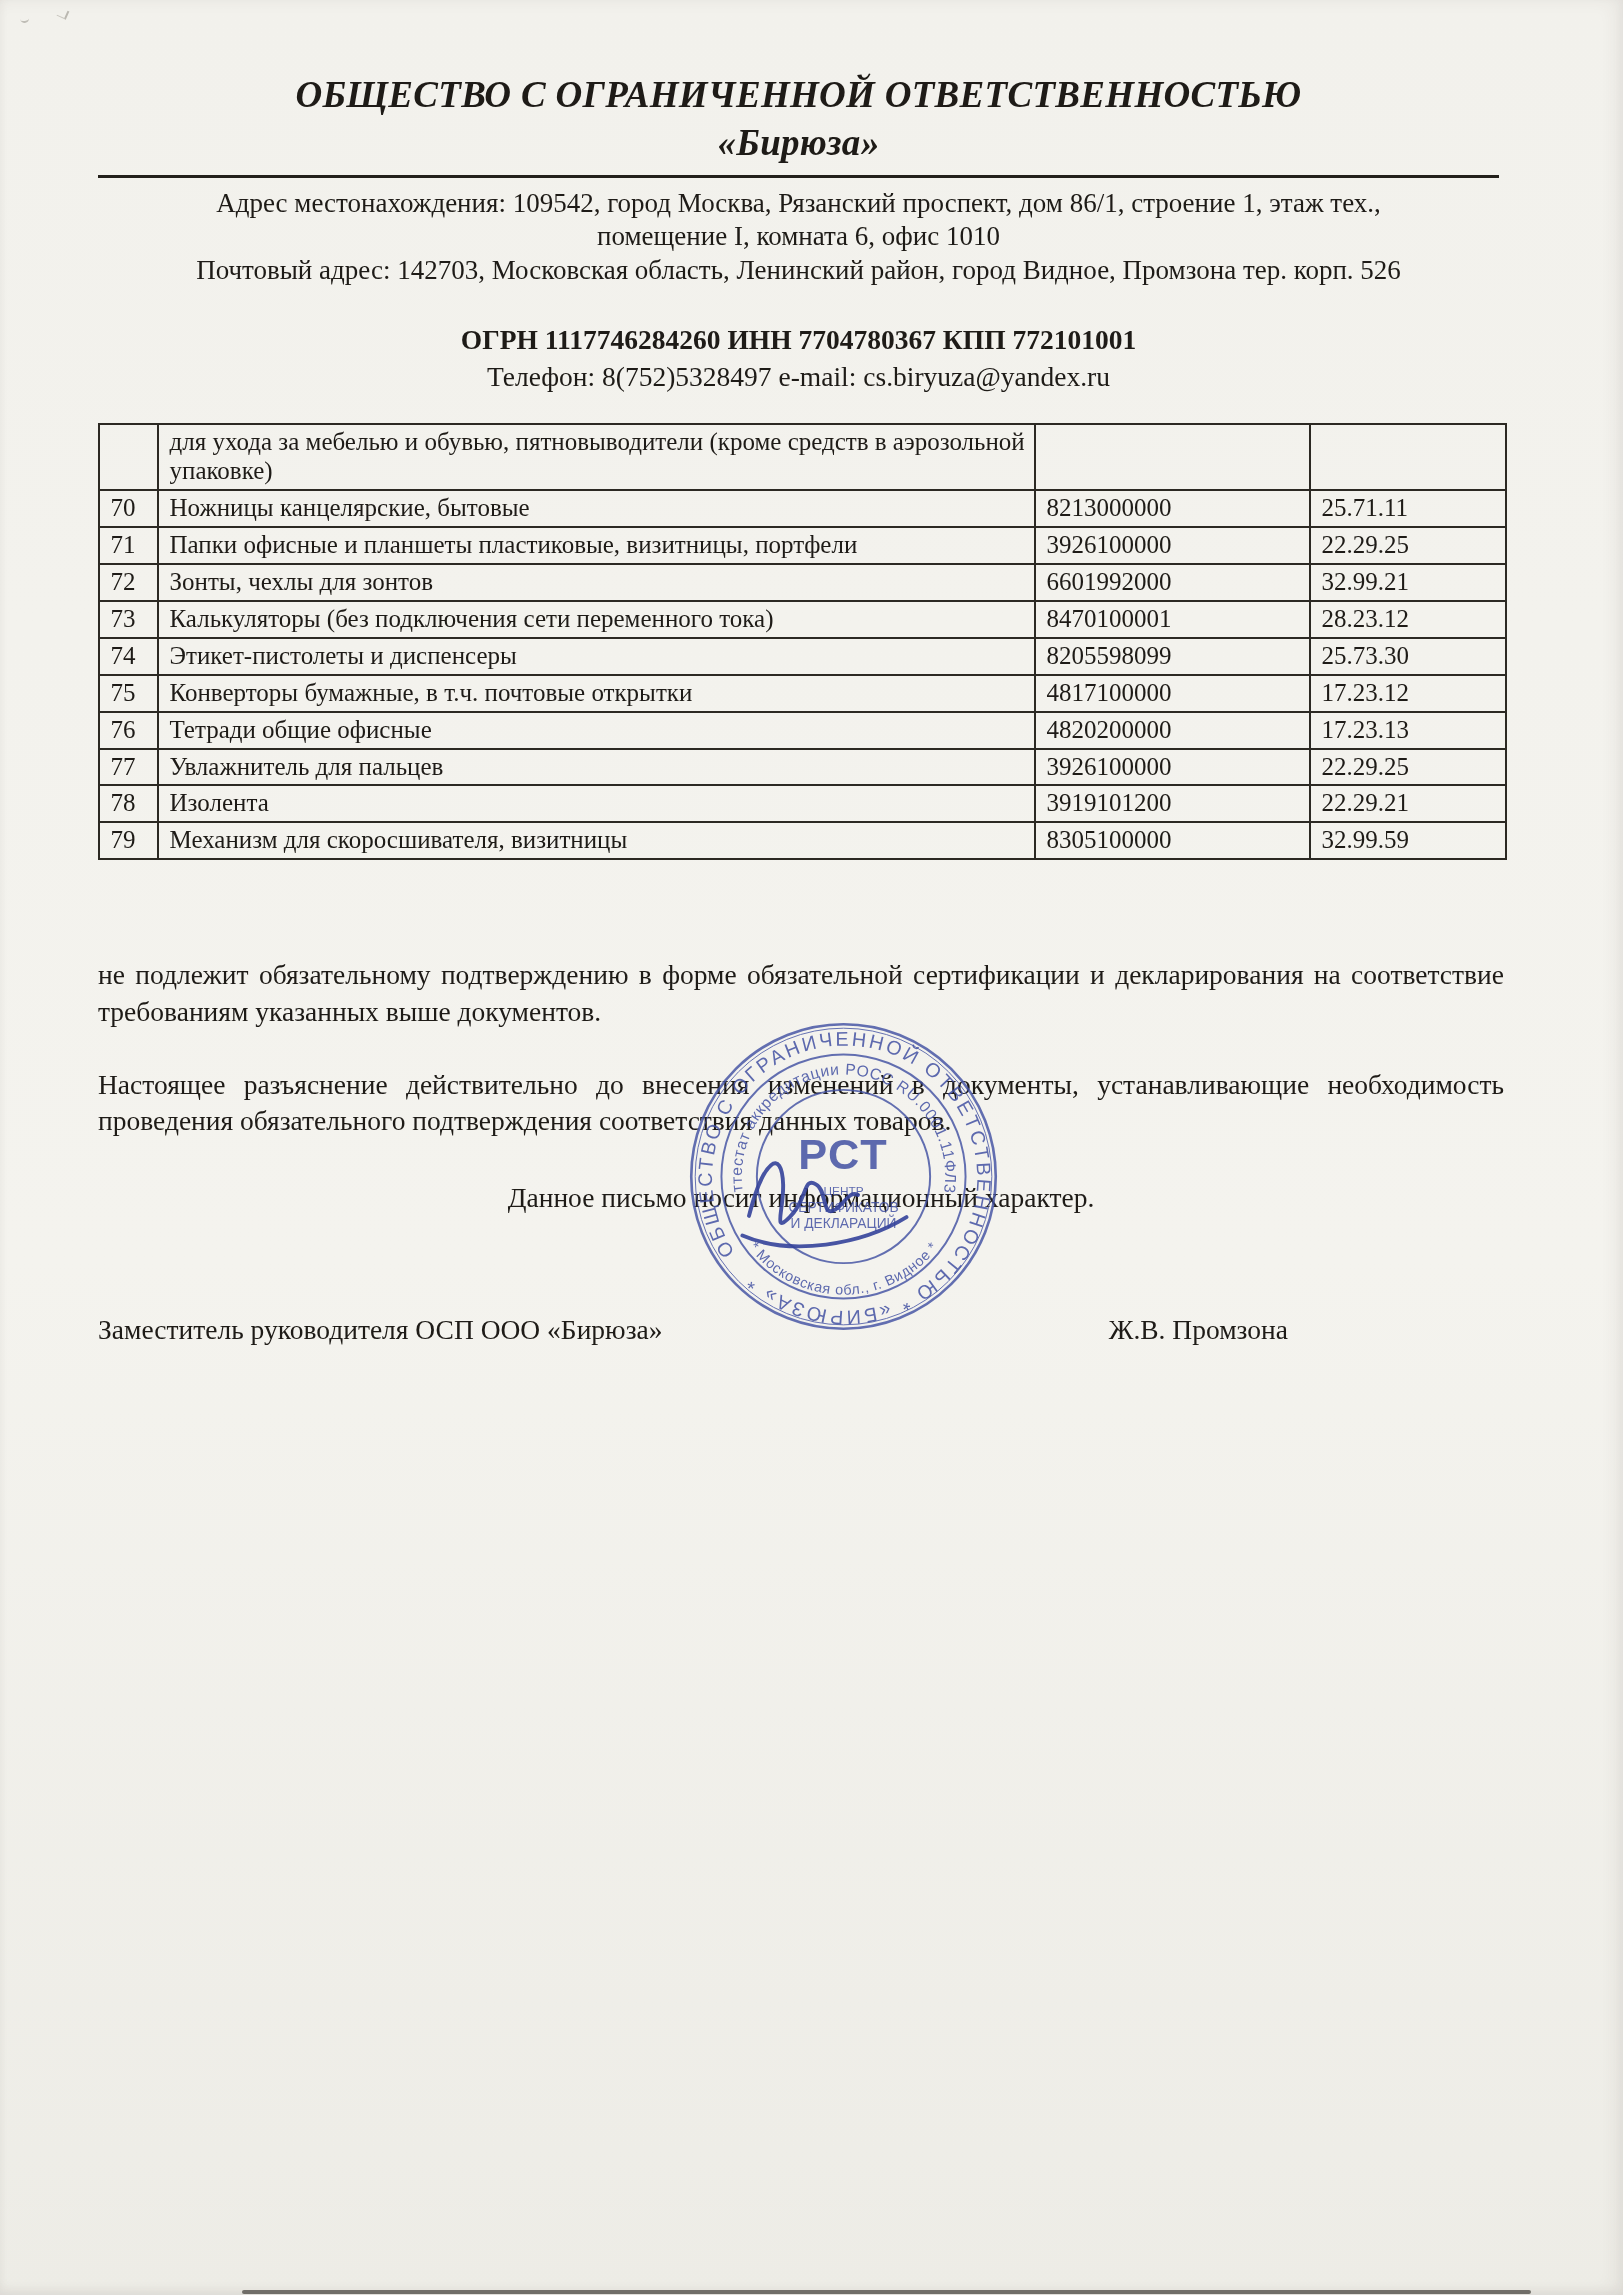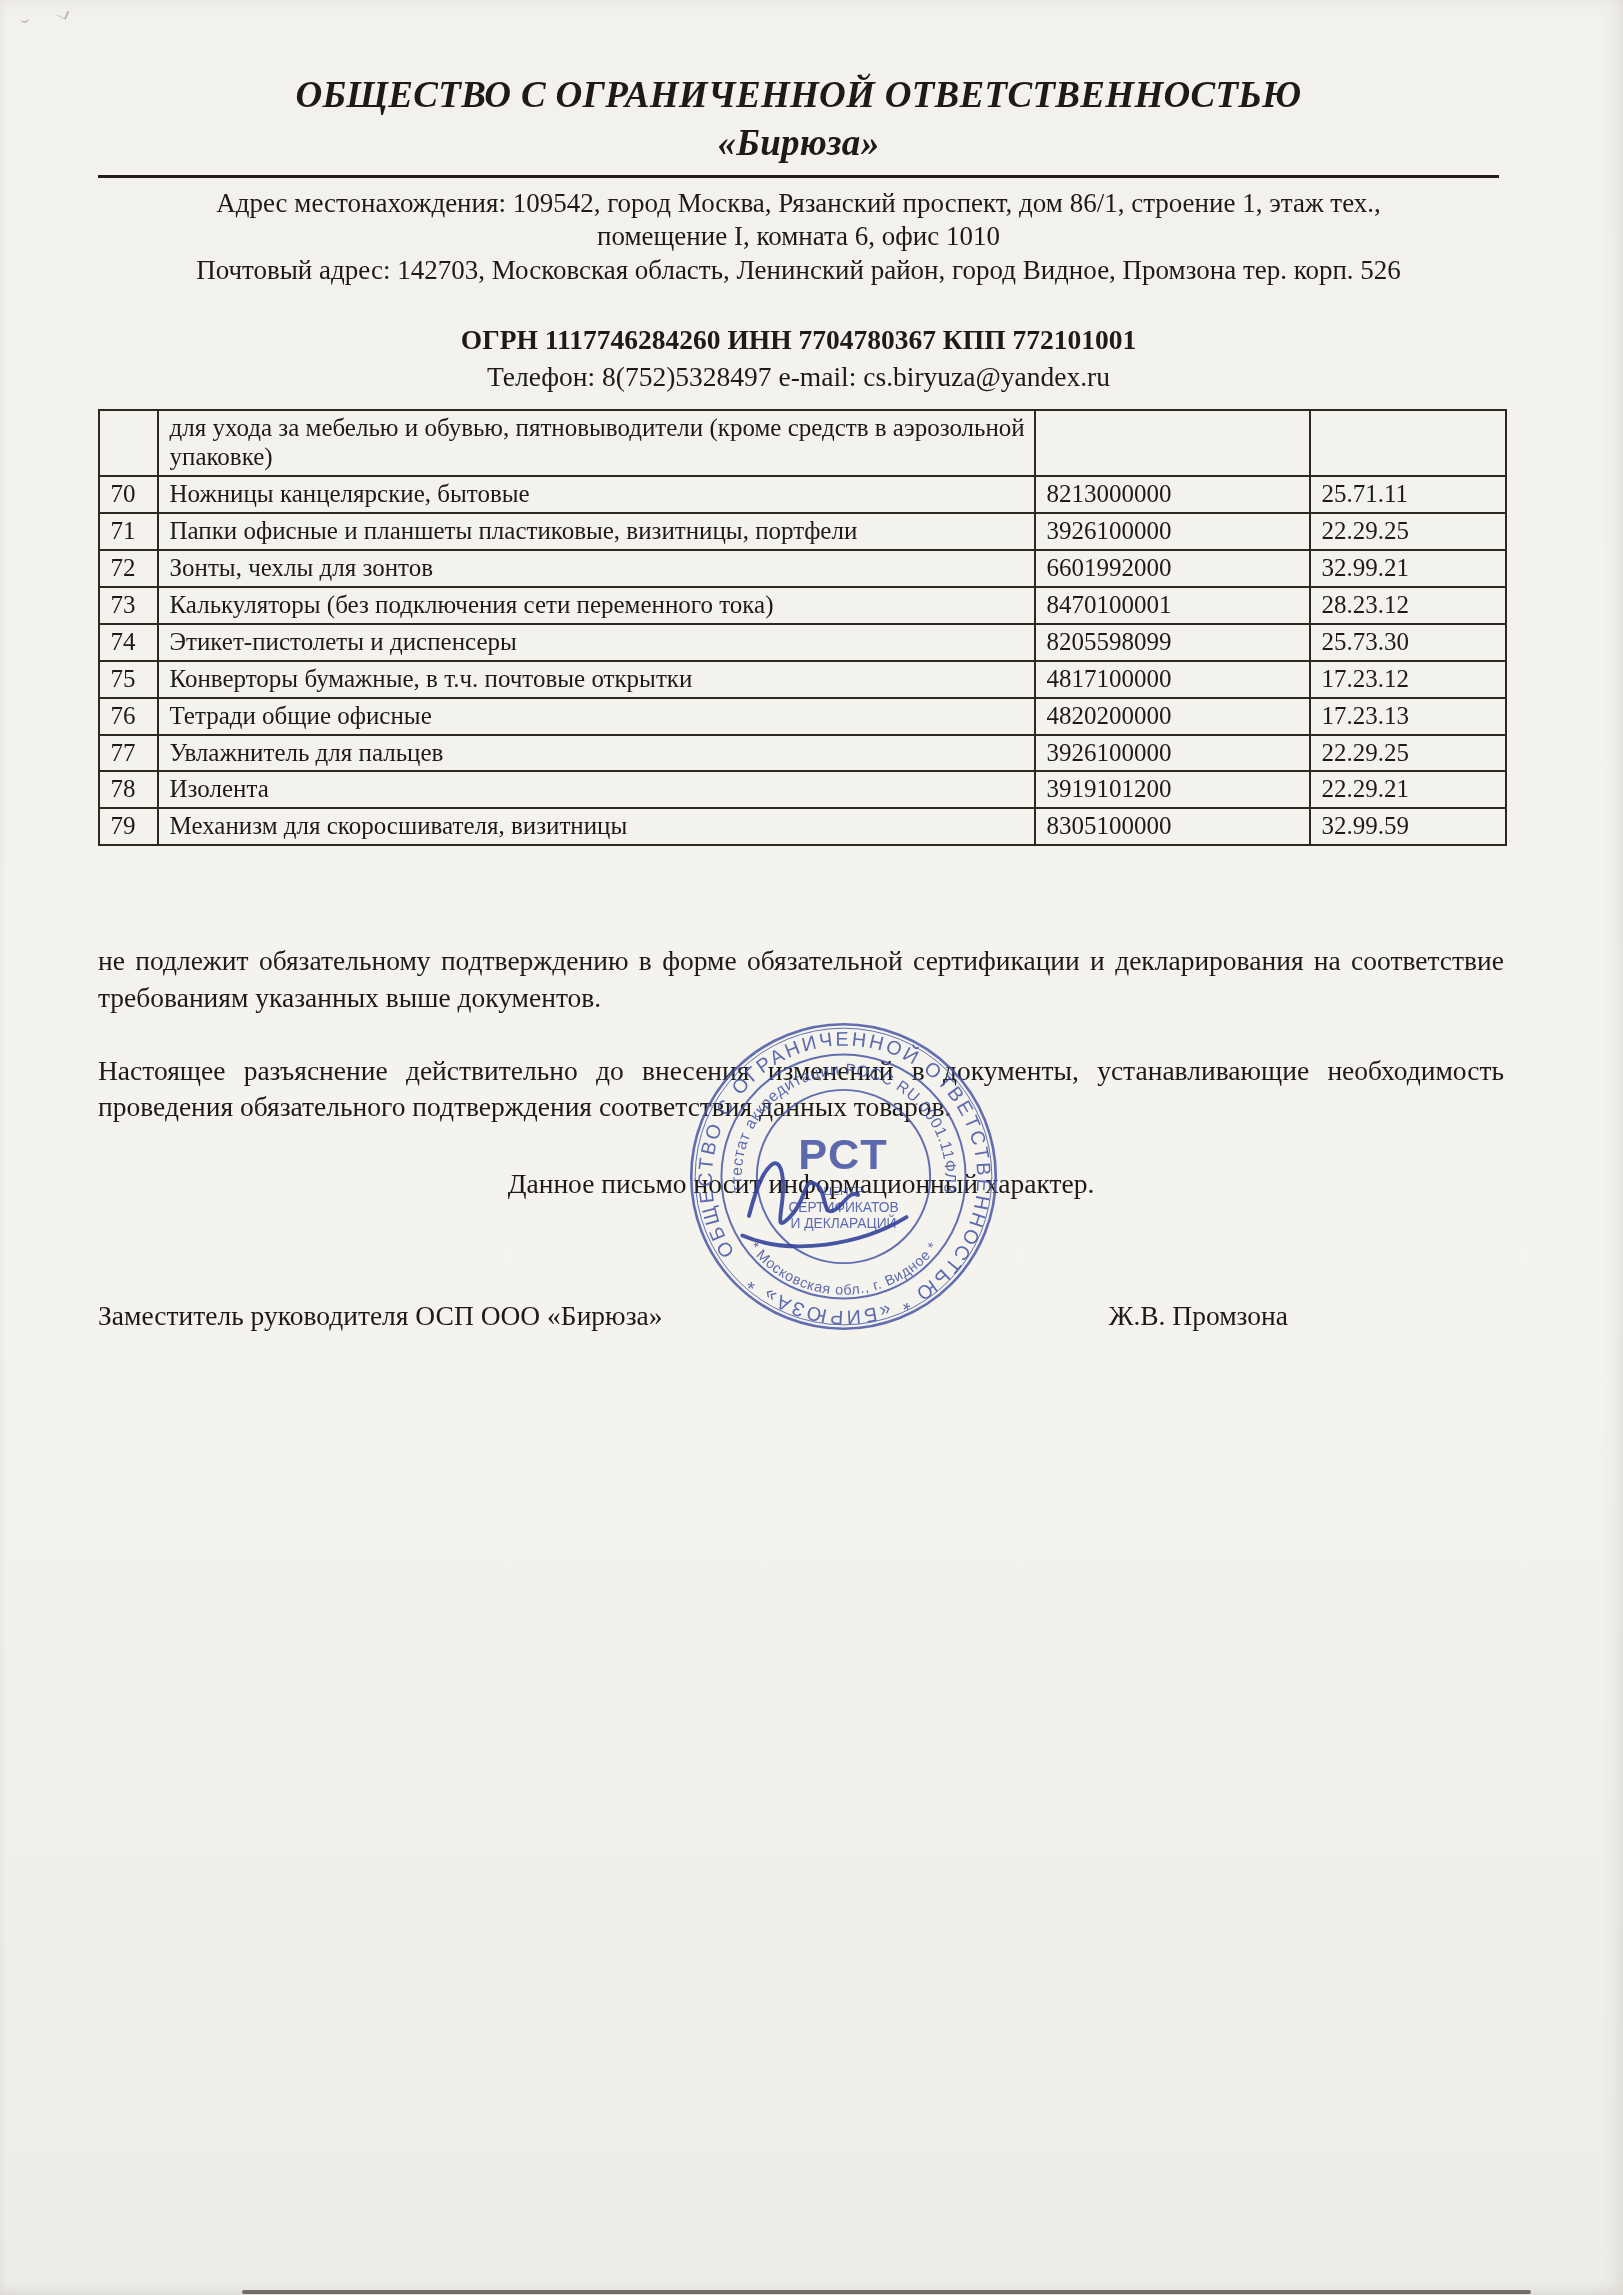--- a/index.html
+++ b/index.html
@@ -19,21 +19,21 @@
 
   .title { text-align: center; font-weight: bold; font-style: italic; font-size: 37px; letter-spacing: 0.3px; }
   .title--sub { margin-top: 5.2px; }
 
   .rule { border: none; border-top: 3.3px solid #23201b; margin: 10.5px 0 9.2px 0; }
 
   .addr { text-align: center; font-size: 27px; line-height: 1.24; }
   .reg { text-align: center; font-size: 27.5px; margin-top: 37px; font-weight: bold; }
   .contact { text-align: center; font-size: 27.5px; margin-top: 5.2px; }
 
-  table.items { border-collapse: collapse; table-layout: fixed; width: 1406px; margin-top: 16px; }
+  table.items { border-collapse: collapse; table-layout: fixed; width: 1406px; margin-top: 30px; }
   table.items td {
     border: 2px solid #2c2923;
     font-size: 25px;
     line-height: 1.16;
     vertical-align: top;
     padding: 2px 9.2px 3.9px 10.5px;
     overflow: hidden;
   }
 
   .body-section { margin-top: 97px; width: 1406px; }

